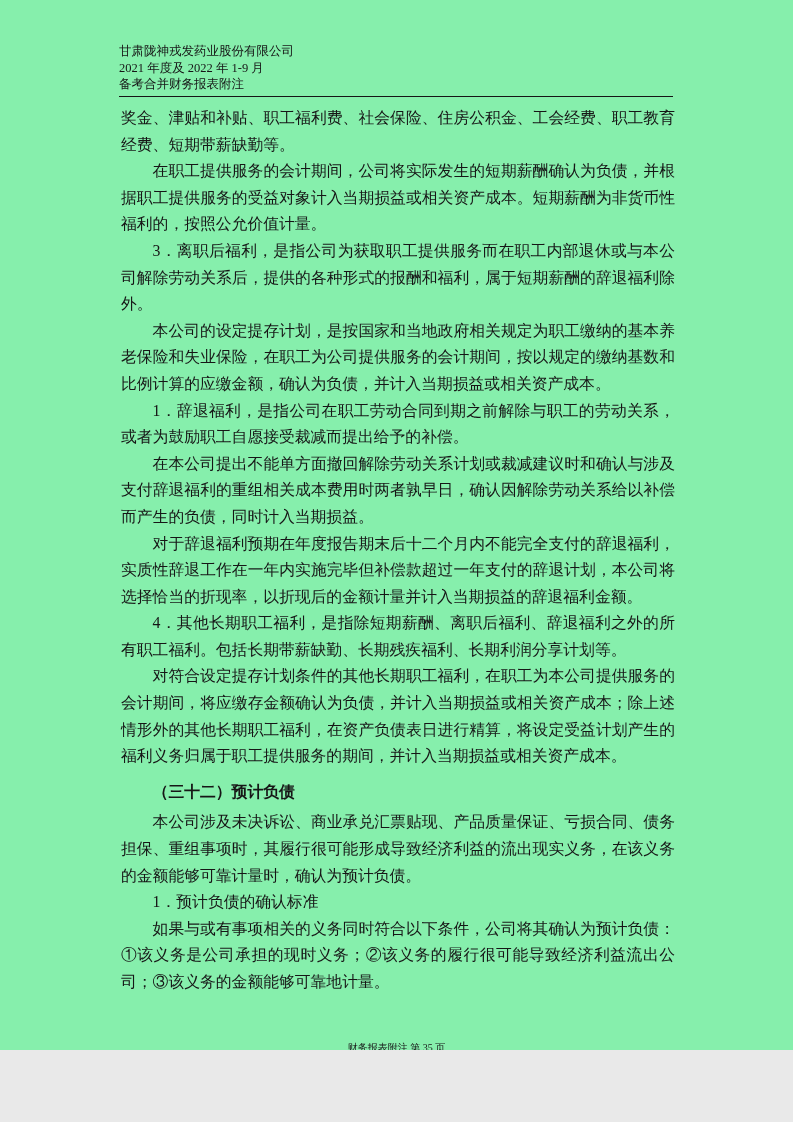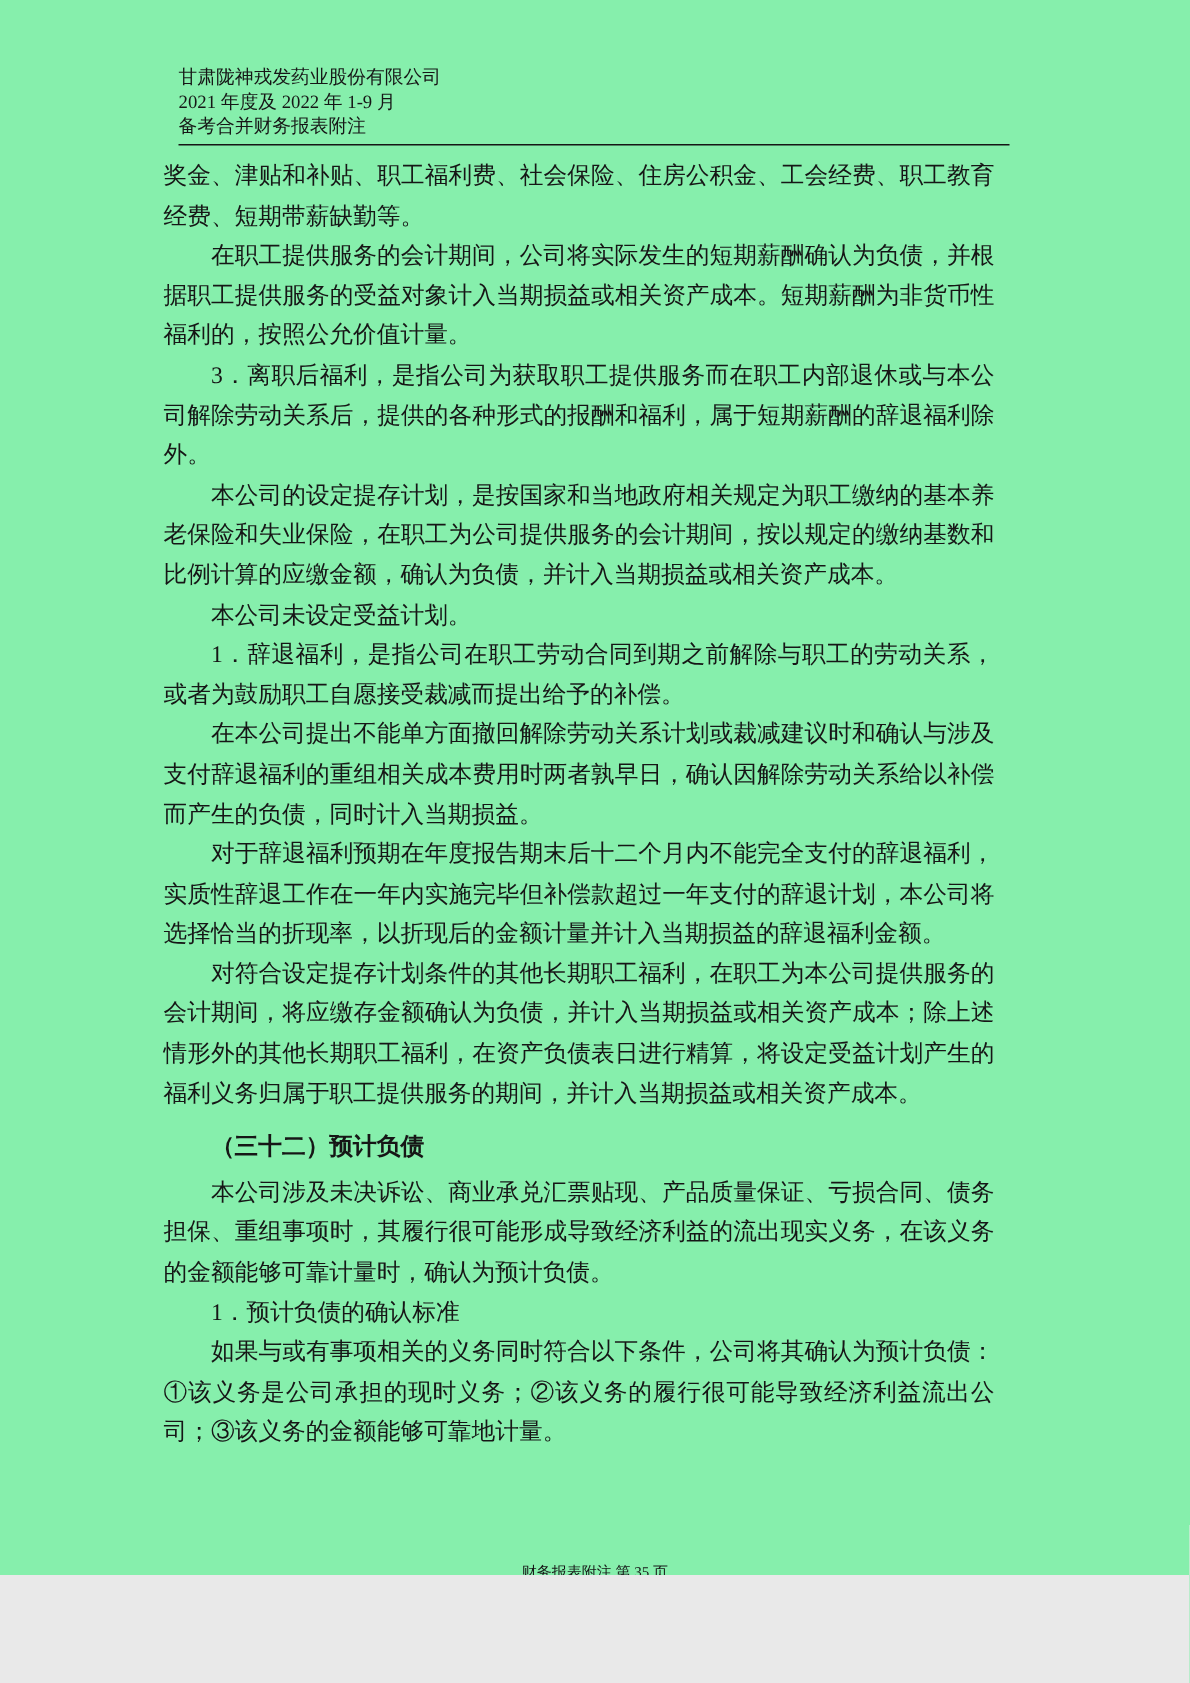--- a/index.html
+++ b/index.html
@@ -30,21 +30,21 @@
   .header-rule {
     position: absolute;
     left: 119px;
     top: 96px;
     width: 554px;
     height: 0;
     border-top: 1.7px solid #151515;
   }
   .doc-body {
     position: absolute;
-    left: 109px;
+    left: 121px;
     top: 105px;
     width: 554px;
     font-size: 15.8px;
     line-height: 26.6px;
     text-align: justify;
     color: #161616;
   }
   .doc-body p {
     margin: 0;
     text-indent: 2em;
@@ -77,24 +77,24 @@
     <div>备考合并财务报表附注</div>
   </div>
 
   <div class="header-rule"></div>
 
   <div class="doc-body">
     <p class="continuation">奖金、津贴和补贴、职工福利费、社会保险、住房公积金、工会经费、职工教育经费、短期带薪缺勤等。</p>
     <p>在职工提供服务的会计期间，公司将实际发生的短期薪酬确认为负债，并根据职工提供服务的受益对象计入当期损益或相关资产成本。短期薪酬为非货币性福利的，按照公允价值计量。</p>
     <p>3．离职后福利，是指公司为获取职工提供服务而在职工内部退休或与本公司解除劳动关系后，提供的各种形式的报酬和福利，属于短期薪酬的辞退福利除外。</p>
     <p>本公司的设定提存计划，是按国家和当地政府相关规定为职工缴纳的基本养老保险和失业保险，在职工为公司提供服务的会计期间，按以规定的缴纳基数和比例计算的应缴金额，确认为负债，并计入当期损益或相关资产成本。</p>
-    <p>本公司未设定受益计划。</p>
     <p>1．辞退福利，是指公司在职工劳动合同到期之前解除与职工的劳动关系，或者为鼓励职工自愿接受裁减而提出给予的补偿。</p>
     <p>在本公司提出不能单方面撤回解除劳动关系计划或裁减建议时和确认与涉及支付辞退福利的重组相关成本费用时两者孰早日，确认因解除劳动关系给以补偿而产生的负债，同时计入当期损益。</p>
     <p>对于辞退福利预期在年度报告期末后十二个月内不能完全支付的辞退福利，实质性辞退工作在一年内实施完毕但补偿款超过一年支付的辞退计划，本公司将选择恰当的折现率，以折现后的金额计量并计入当期损益的辞退福利金额。</p>
+    <p>4．其他长期职工福利，是指除短期薪酬、离职后福利、辞退福利之外的所有职工福利。包括长期带薪缺勤、长期残疾福利、长期利润分享计划等。</p>
     <p>对符合设定提存计划条件的其他长期职工福利，在职工为本公司提供服务的会计期间，将应缴存金额确认为负债，并计入当期损益或相关资产成本；除上述情形外的其他长期职工福利，在资产负债表日进行精算，将设定受益计划产生的福利义务归属于职工提供服务的期间，并计入当期损益或相关资产成本。</p>
     <p class="heading">（三十二）预计负债</p>
     <p>本公司涉及未决诉讼、商业承兑汇票贴现、产品质量保证、亏损合同、债务担保、重组事项时，其履行很可能形成导致经济利益的流出现实义务，在该义务的金额能够可靠计量时，确认为预计负债。</p>
     <p>1．预计负债的确认标准</p>
     <p>如果与或有事项相关的义务同时符合以下条件，公司将其确认为预计负债：①该义务是公司承担的现时义务；②该义务的履行很可能导致经济利益流出公司；③该义务的金额能够可靠地计量。</p>
   </div>
 
   <div class="page-footer">
     <span>财务报表附注 第 35 页</span>
   </div>

